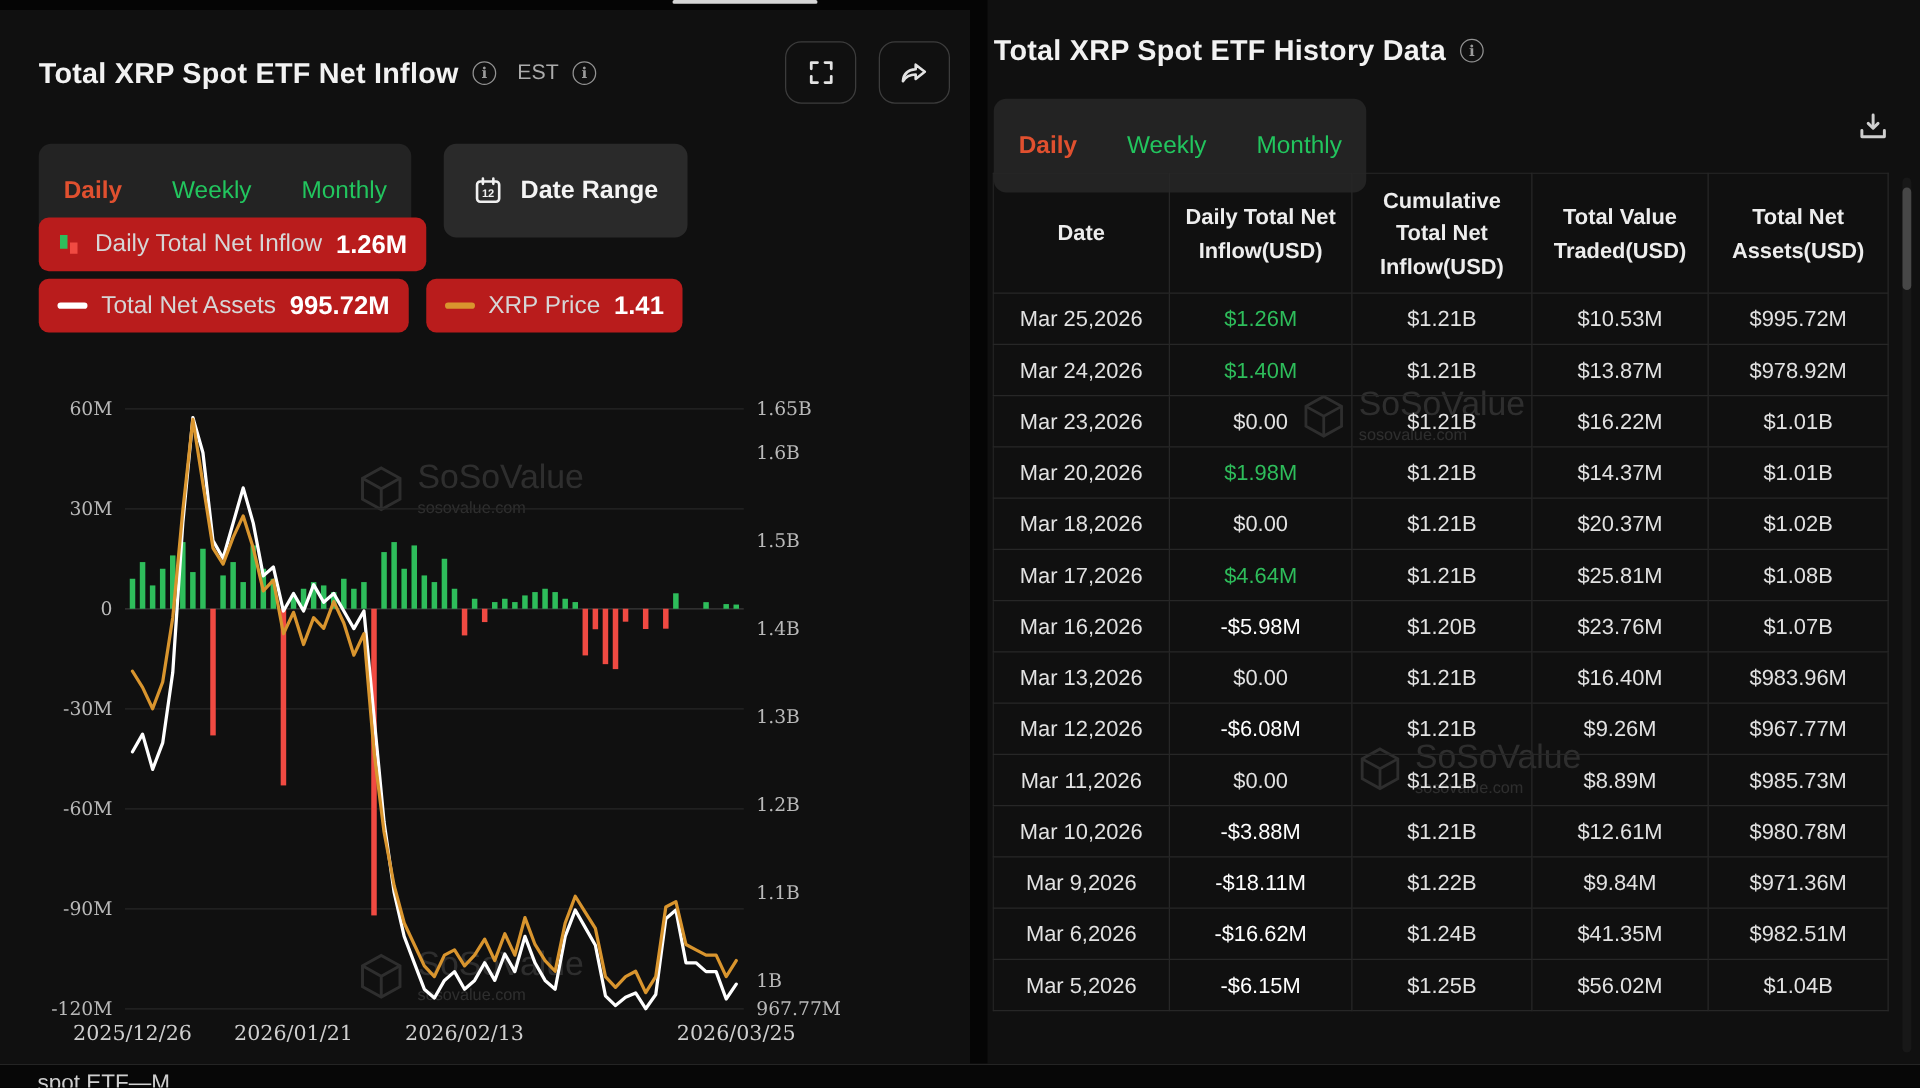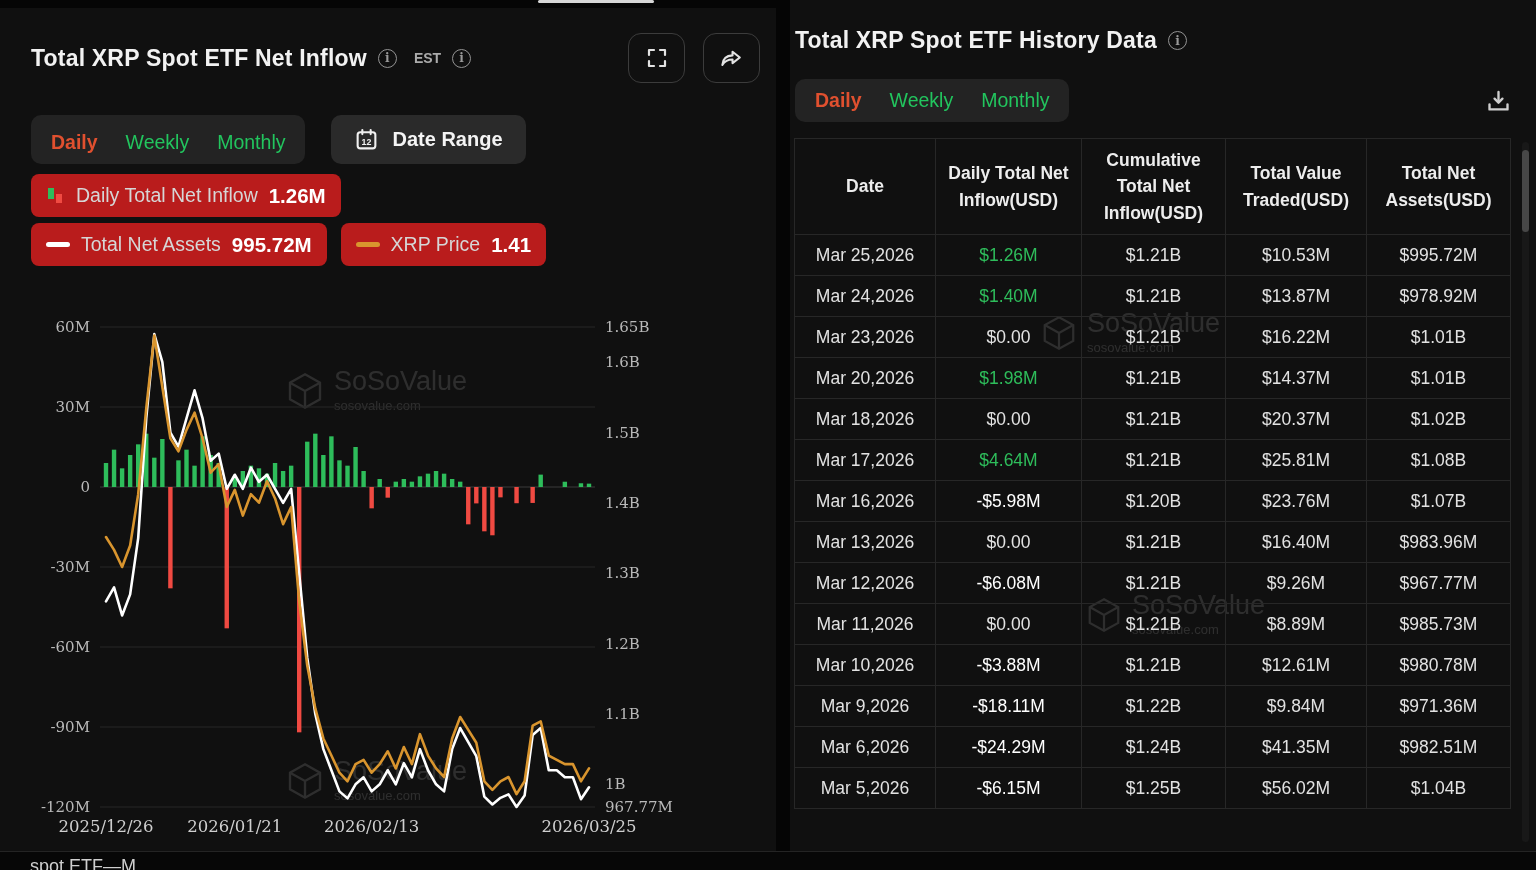--- a/index.html
+++ b/index.html
@@ -10,28 +10,28 @@
   #right-panel{left:790px;top:0;width:746px;height:851px}
 
   
   #top-fragment{position:absolute;left:538px;top:0;width:116px;height:3px;background:#d6d6d6;border-radius:2px}
 
   .hdr-row{position:absolute;left:31px;top:25px;right:16px;display:flex;align-items:center}
   .panel-title{font-size:23px;font-weight:bold;color:#f2f2f2;letter-spacing:.2px;white-space:nowrap}
   .info{width:19px;height:19px;min-width:19px;border:1.5px solid #939393;border-radius:50%;
     display:inline-flex;align-items:center;justify-content:center;font-size:12px;color:#9a9a9a;
     font-family:"DejaVu Serif",serif;font-weight:bold;margin-left:11px}
-  .est{margin-left:17px;font-size:14px;color:#ababab;font-weight:bold}
+  .est{margin-left:17px;font-size:17px;color:#ababab;font-weight:normal}
   .spacer{flex:1}
   .icon-btn{width:57px;height:50px;border:1px solid #3c3c3c;border-radius:13px;display:flex;
     align-items:center;justify-content:center;background:transparent;cursor:pointer}
   .icon-btn + .icon-btn{margin-left:18px}
 
   .controls{position:absolute;left:31px;top:107px;display:flex;gap:26px}
-  .tabs{display:inline-flex;align-items:flex-end;background:#232323;border-radius:10px;padding:4px 7px;gap:2px}
+  .tabs{display:inline-flex;align-items:flex-end;background:#232323;border-radius:10px;padding:20px 7px;gap:14px}
   .tab{padding:6px 13px;font-size:19.5px;color:#22c55e;cursor:pointer;white-space:nowrap}
   .tab.active{color:#E0502F;font-weight:600}
   .date-range{display:flex;align-items:center;gap:13px;background:#2a2a2a;border-radius:10px;
     padding:12px 23px;font-size:20px;font-weight:bold;color:#f4f4f4;cursor:pointer}
 
   .legend-row{position:absolute;left:31px;display:flex;gap:14px}
   #legend1{top:166px}
   #legend2{top:215px}
   .pill{display:flex;align-items:center;gap:11px;background:#b91c1c;border-radius:8px;padding:0 15px;height:43px;cursor:pointer}
   .pill .lbl{font-size:19.5px;color:#d6d6d6;white-space:nowrap}
@@ -383,21 +383,21 @@
           </tr>
           <tr>
             <td>Mar 9,2026</td>
             <td class="red">-$18.11M</td>
             <td>$1.22B</td>
             <td>$9.84M</td>
             <td>$971.36M</td>
           </tr>
           <tr>
             <td>Mar 6,2026</td>
-            <td class="red">-$24.29M</td>
+            <td class="red">-$16.62M</td>
             <td>$1.24B</td>
             <td>$41.35M</td>
             <td>$982.51M</td>
           </tr>
           <tr>
             <td>Mar 5,2026</td>
             <td class="red">-$6.15M</td>
             <td>$1.25B</td>
             <td>$56.02M</td>
             <td>$1.04B</td>

